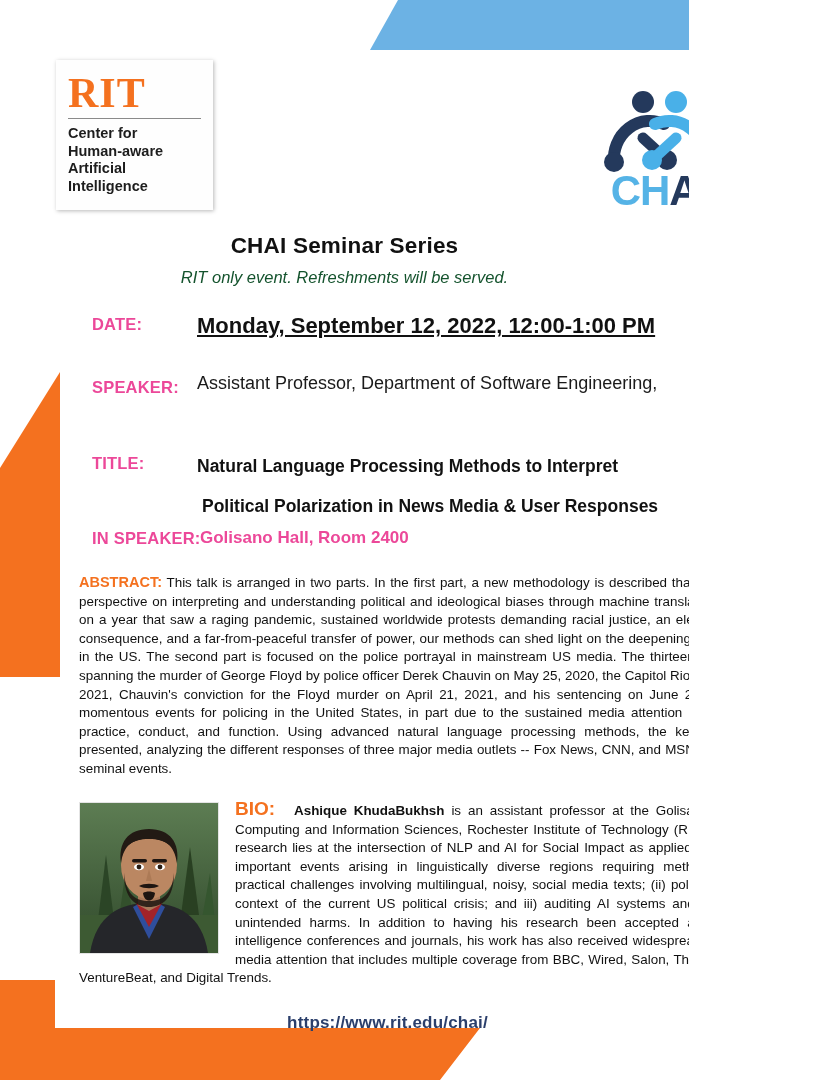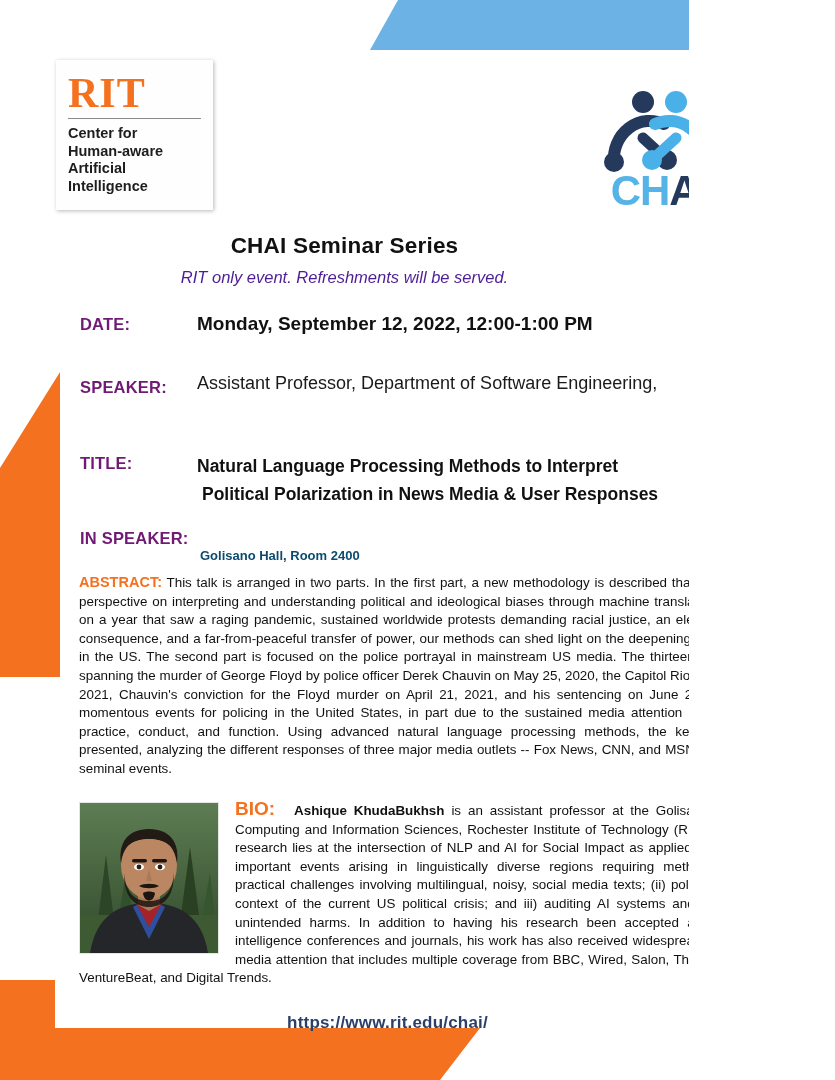--- a/index.html
+++ b/index.html
@@ -131,47 +131,47 @@
     font-weight: bold;
     color: #111111;
     letter-spacing: 0.2px;
   }
   #series-sub {
     position: absolute;
     left: 0; right: 0; top: 268px;
     text-align: center;
     font-size: 16.5px;
     font-style: italic;
-    color: #4c1d95;
+    color: #14532d;
   }
 
   
   .row {
     position: absolute;
     left: 80px;
     width: 700px;
   }
   .lbl {
     position: absolute;
-    left: 0px;
+    left: 12px;
     top: 0px;
-    color: #701a75;
+    color: #ec4899;
     font-weight: bold;
     font-size: 16.5px;
     letter-spacing: 0.2px;
     white-space: nowrap;
   }
   .val {
     position: absolute;
     left: 117px;
     top: 0px;
     color: #111111;
   }
   #row-date { top: 313px; }
-  #row-date .val { font-size: 19px; font-weight: bold; }
+  #row-date .val { font-size: 22px; font-weight: bold; text-decoration: underline; }
   #row-date .lbl { top: 2px; }
 
   #row-speaker { top: 368px; }
   #row-speaker .lbl { top: 10px; }
   #speaker-name { font-size: 19px; font-weight: bold; color: #111111; }
   #speaker-aff {
     font-size: 18px;
     font-weight: normal;
     color: #1a1a1a;
     line-height: 24px;
@@ -179,30 +179,29 @@
   }
 
   #row-title { top: 452px; }
   #row-title .lbl { top: 2px; }
   #row-title .val {
     font-size: 17.5px;
     font-weight: bold;
     line-height: 28px;
     color: #111111;
   }
-  #title-line2 { padding-left: 5px; }
+  #title-line2 { padding-left: 5px; margin-top: 12px; }
 
   #row-inperson { top: 528px; }
   #row-inperson .lbl { top: 1px; }
   #row-inperson .val {
     left: 120px;
-    font-size: 13px;
-    font-weight: bold;
-    color: #0c4a6e;
-    margin-top: 20px;
+    font-size: 17px;
+    font-weight: bold;
+    color: #ec4899;
   }
 
   
   #abstract {
     position: absolute;
     left: 79px;
     top: 573px;
     width: 700px;
     font-size: 13.4px;
     line-height: 18.6px;

